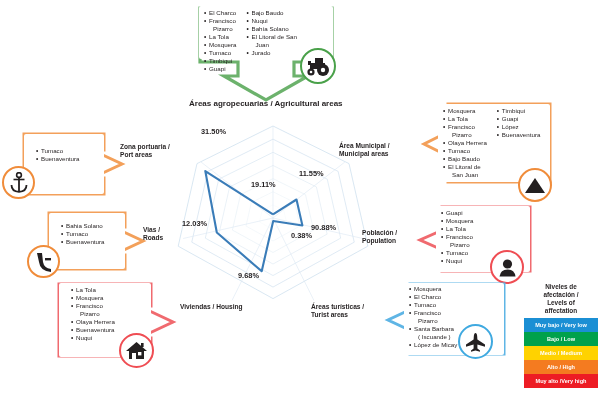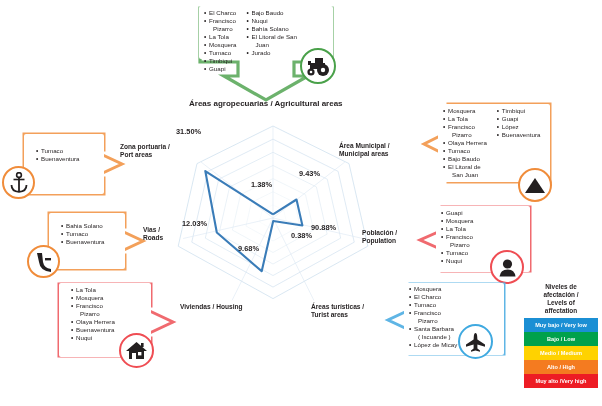--- a/index.html
+++ b/index.html
@@ -142,26 +142,26 @@
         <line x1="105" y1="100" x2="176.9" y2="44.0"></line>
         <line x1="105" y1="100" x2="194.8" y2="120.5"></line>
         <line x1="105" y1="100" x2="145.9" y2="182.4"></line>
         <line x1="105" y1="100" x2="64.0" y2="182.4"></line>
         <line x1="105" y1="100" x2="15.1" y2="120.5"></line>
         <line x1="105" y1="100" x2="33.0" y2="44.0"></line>
       </g>
       <polyline points="105,96.4 128.5,81.5 134.4,107.5 105.2,103.0 93.7,153.2 48.8,114.5 37.3,53.1 105,96.4" fill="none" stroke="#3a7cb8" stroke-width="2.1" stroke-linejoin="round"></polyline>
     </svg>
 
-    <div class="vlab" style="left:8px;top:9px;">31.50%</div>
-    <div class="vlab" style="left:83px;top:62px;">1.38%</div>
-    <div class="vlab" style="left:131px;top:51px;">9.43%</div>
+    <div class="vlab" style="left:33px;top:9px;">31.50%</div>
+    <div class="vlab" style="left:83px;top:62px;">19.11%</div>
+    <div class="vlab" style="left:131px;top:51px;">11.55%</div>
     <div class="vlab" style="left:143px;top:105px;">90.88%</div>
     <div class="vlab" style="left:95px;top:113px;padding-left:28px;">0.38%</div>
-    <div class="vlab" style="left:58px;top:126px;padding-left:12px;">9.68%</div>
+    <div class="vlab" style="left:58px;top:153px;padding-left:12px;">9.68%</div>
     <div class="vlab" style="left:14px;top:101px;">12.03%</div>
   </div>
 
   <svg class="abs" style="left:20px;top:130px;" width="110" height="68" viewBox="0 0 110 68">
     <path d="M4 4 H84 V20 H72 L102 34 L72 48 H84 V64 H4 Z" fill="none" stroke="#f3a05a" stroke-width="3" stroke-linejoin="miter"></path>
   </svg>
   <div class="box orange" style="left:24px;top:134px;width:80px;height:60px;border:none;">
     <div class="cols" style="padding-top:13px;padding-left:12px;">
       <ul>
         <li class="bullet">Tumaco</li>

